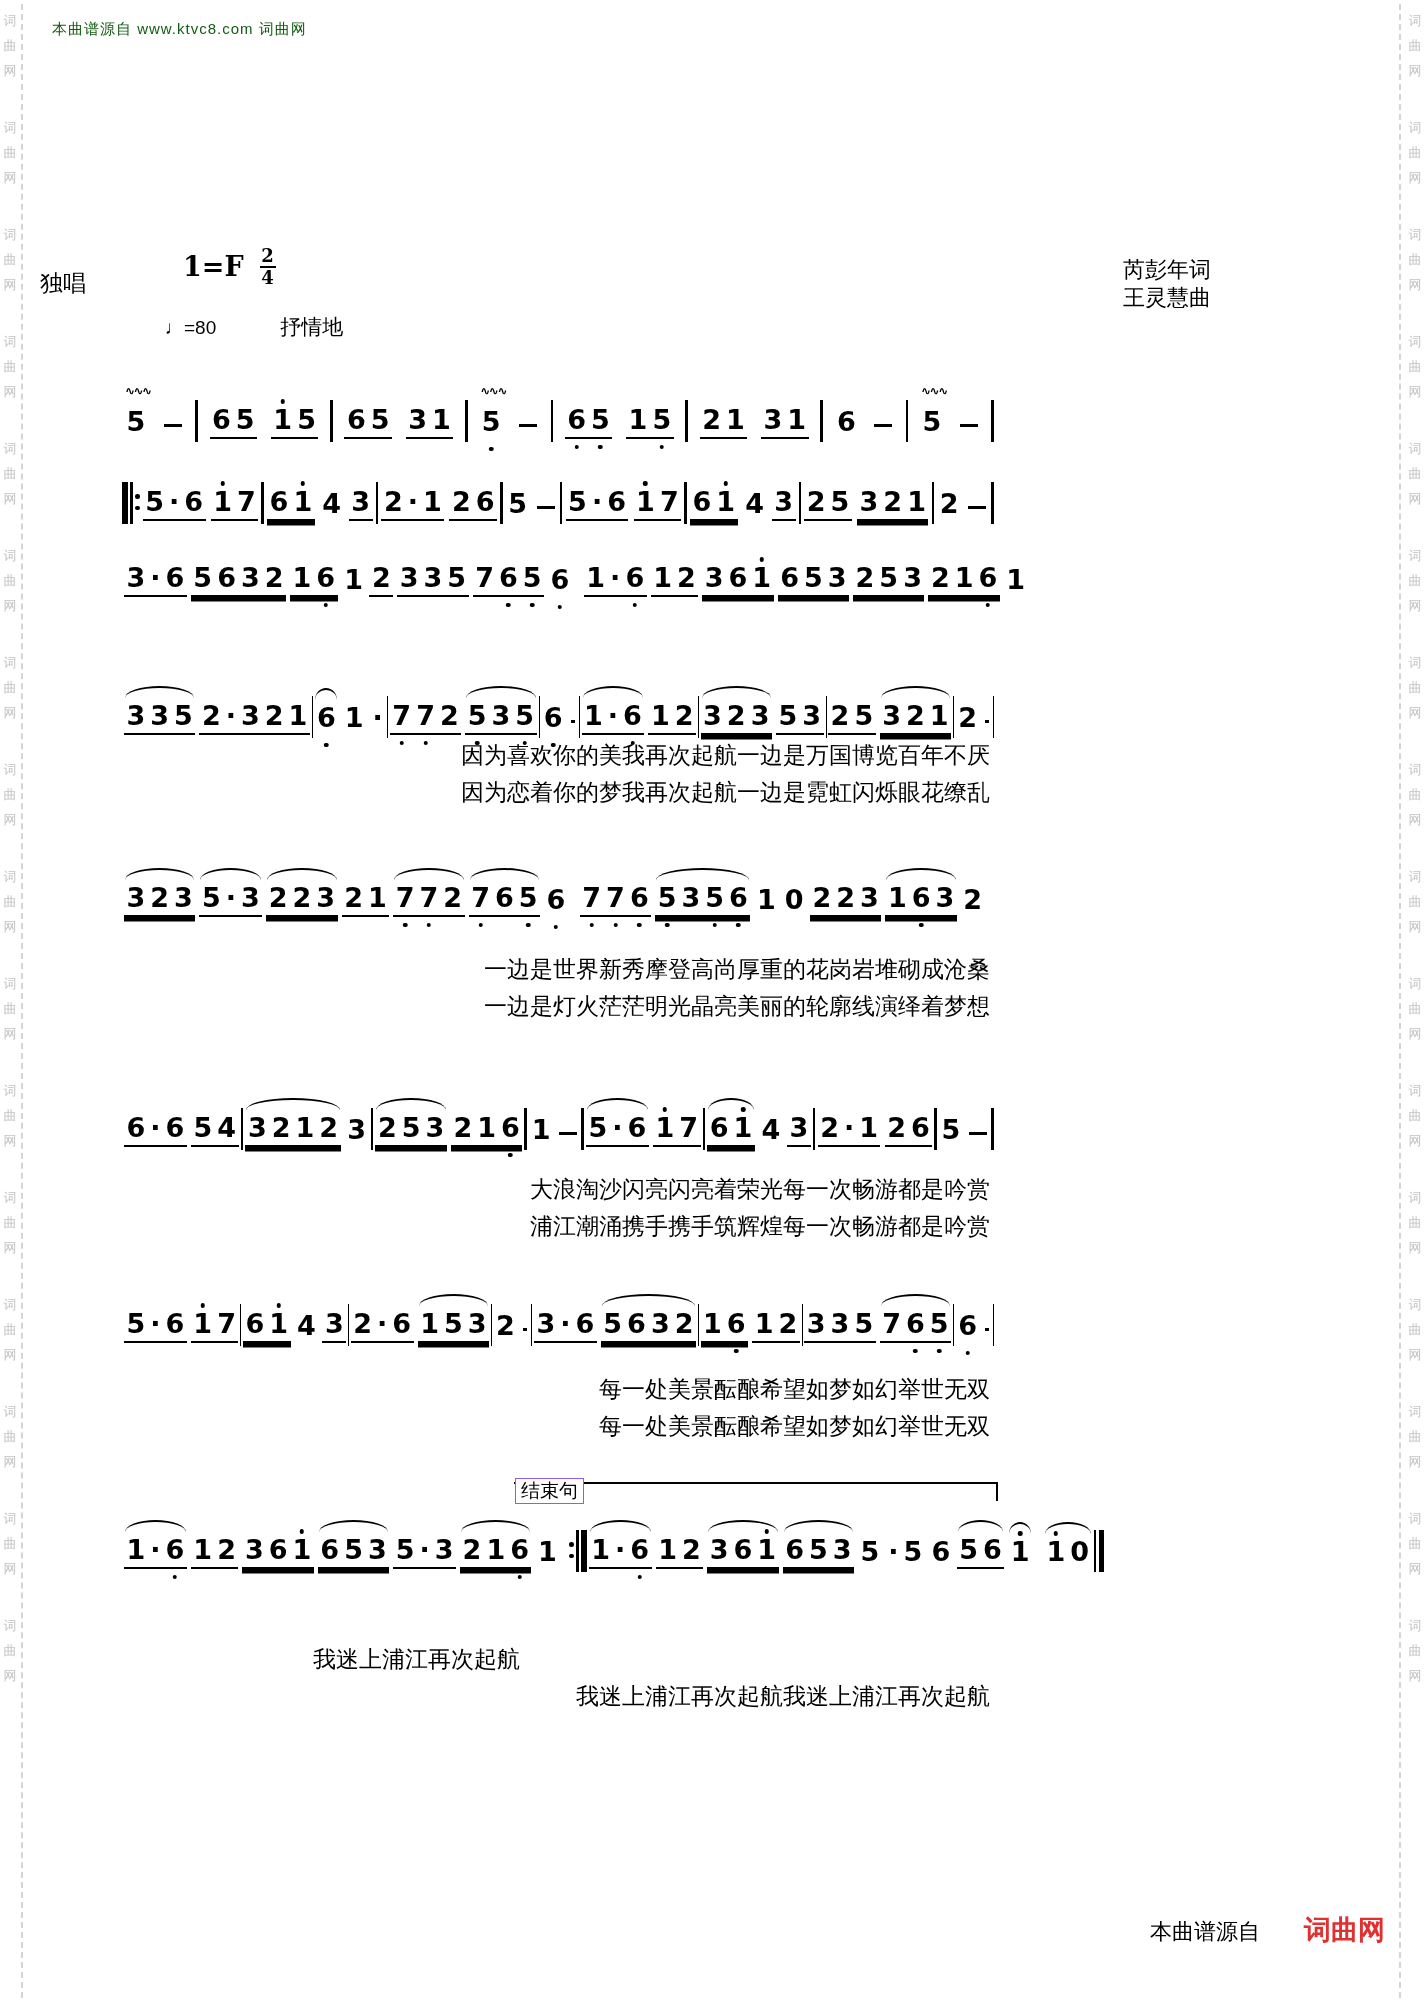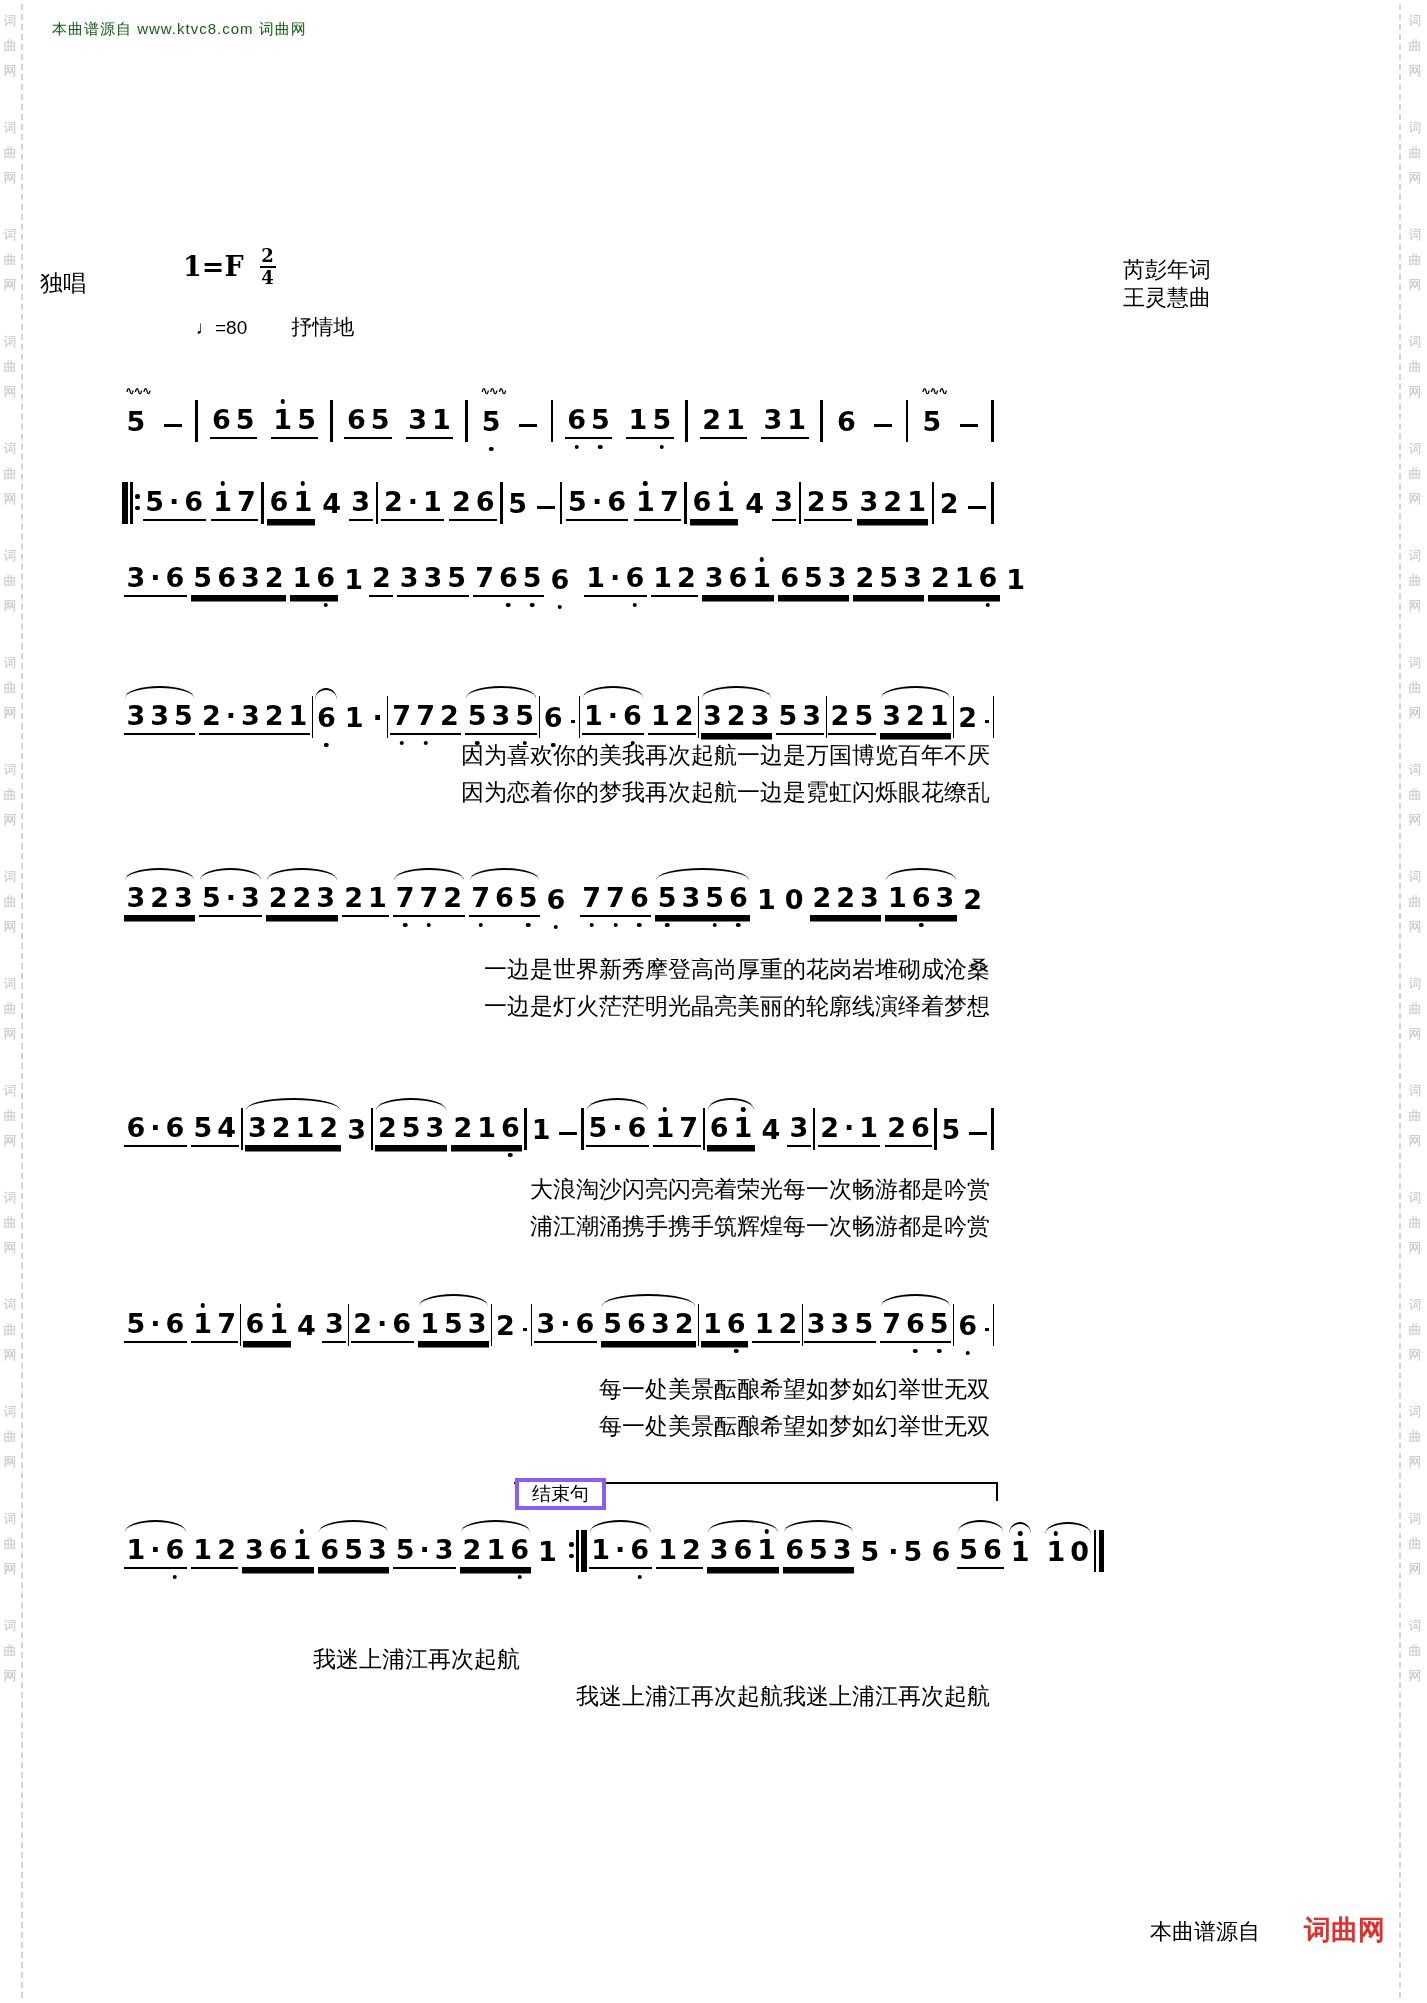--- a/index.html
+++ b/index.html
@@ -20,21 +20,21 @@
   .title{position:absolute;top:110px;left:0;width:1160px;text-align:center;margin:0;
          font-size:45px;font-weight:bold;letter-spacing:1px;}
   .perform{position:absolute;top:268px;left:0;width:1160px;text-align:left;font-size:23px;
            font-family:"Liberation Serif",serif;padding-left:40px;}
   .credits{position:absolute;top:256px;left:1123px;font-size:22px;line-height:28px;
            font-family:"Liberation Serif",serif;text-align:center;}
   .keysig{position:absolute;top:248px;left:183px;display:flex;align-items:center;gap:16px;
           font-family:"DejaVu Serif",serif;font-weight:bold;font-size:27px;}
   .timesig{display:inline-flex;flex-direction:column;align-items:center;font-size:18px;line-height:16px;}
   .ts-line{width:16px;height:2.5px;background:#000;margin:1.5px 0;}
-  .temporow{position:absolute;top:313px;left:196px;display:flex;gap:44px;align-items:baseline;}
+  .temporow{position:absolute;top:313px;left:165px;display:flex;gap:64px;align-items:baseline;}
   .tempo{font-size:19px}
   .mood{font-size:21px}
 
   
   .music-line{position:absolute;left:122px;width:872px;display:flex;justify-content:space-between;
               align-items:flex-end;font-family:"DejaVu Sans",sans-serif;font-weight:bold;font-size:27px;}
   .ml-0{top:400px}.ml-1{top:482px}.ml-2{top:558px}.ml-3{top:696px}
   .ml-4{top:878px}.ml-5{top:1108px}.ml-6{top:1304px}.ml-7{top:1530px}
 
   .grp{position:relative;display:inline-flex;align-items:flex-end;padding-bottom:3px;margin:0 2px;line-height:28px;}
@@ -51,22 +51,22 @@
   .dash{width:18px;height:3.5px;background:#000;margin:0 4px 12px}
   .bar{width:2.5px;height:42px;background:#000;margin-bottom:-3px}
   .bar.thick{width:5.5px}
   .rep{display:flex;align-items:flex-end;gap:2.5px}
   .dots{display:flex;flex-direction:column;gap:7px;margin-bottom:11px}
   .dt{width:4.5px;height:4.5px;border-radius:50%;background:#000}
 
   .end-bracket{position:absolute;left:392px;right:-4px;top:-48px;height:17px;
                border-top:2px solid #000;border-right:2.5px solid #000}
   .end-label{position:absolute;left:393px;top:-52px;font-family:"Liberation Serif",serif;
-             font-weight:normal;font-size:19px;line-height:24px;padding:0 13px;
-             border:4px solid #8b5cf6;background:#fff}
+             font-weight:normal;font-size:19px;line-height:24px;padding:0 5px;
+             border:1px solid #8b5cf6;background:#fff}
 
   .lyr-block{position:absolute;left:122px;width:868px;font-family:"Liberation Serif",serif;font-size:23px;}
   .lyb-3{top:740px}.lyb-4{top:954px}.lyb-5{top:1174px}.lyb-6{top:1374px}.lyb-7{top:1644px}
   .lyr-row{display:flex;justify-content:flex-end;margin-bottom:6px;}
   .lyr-row.short{width:398px}
 
   .src-bottom{position:absolute;top:1912px;left:1150px;display:flex;align-items:baseline;gap:44px;
               font-family:"Liberation Serif",serif;}
   .src-bottom .pre{font-size:22px}
   .src-bottom .brand{font-size:27px;color:#e03030;font-weight:bold;font-family:"Liberation Sans",sans-serif}

